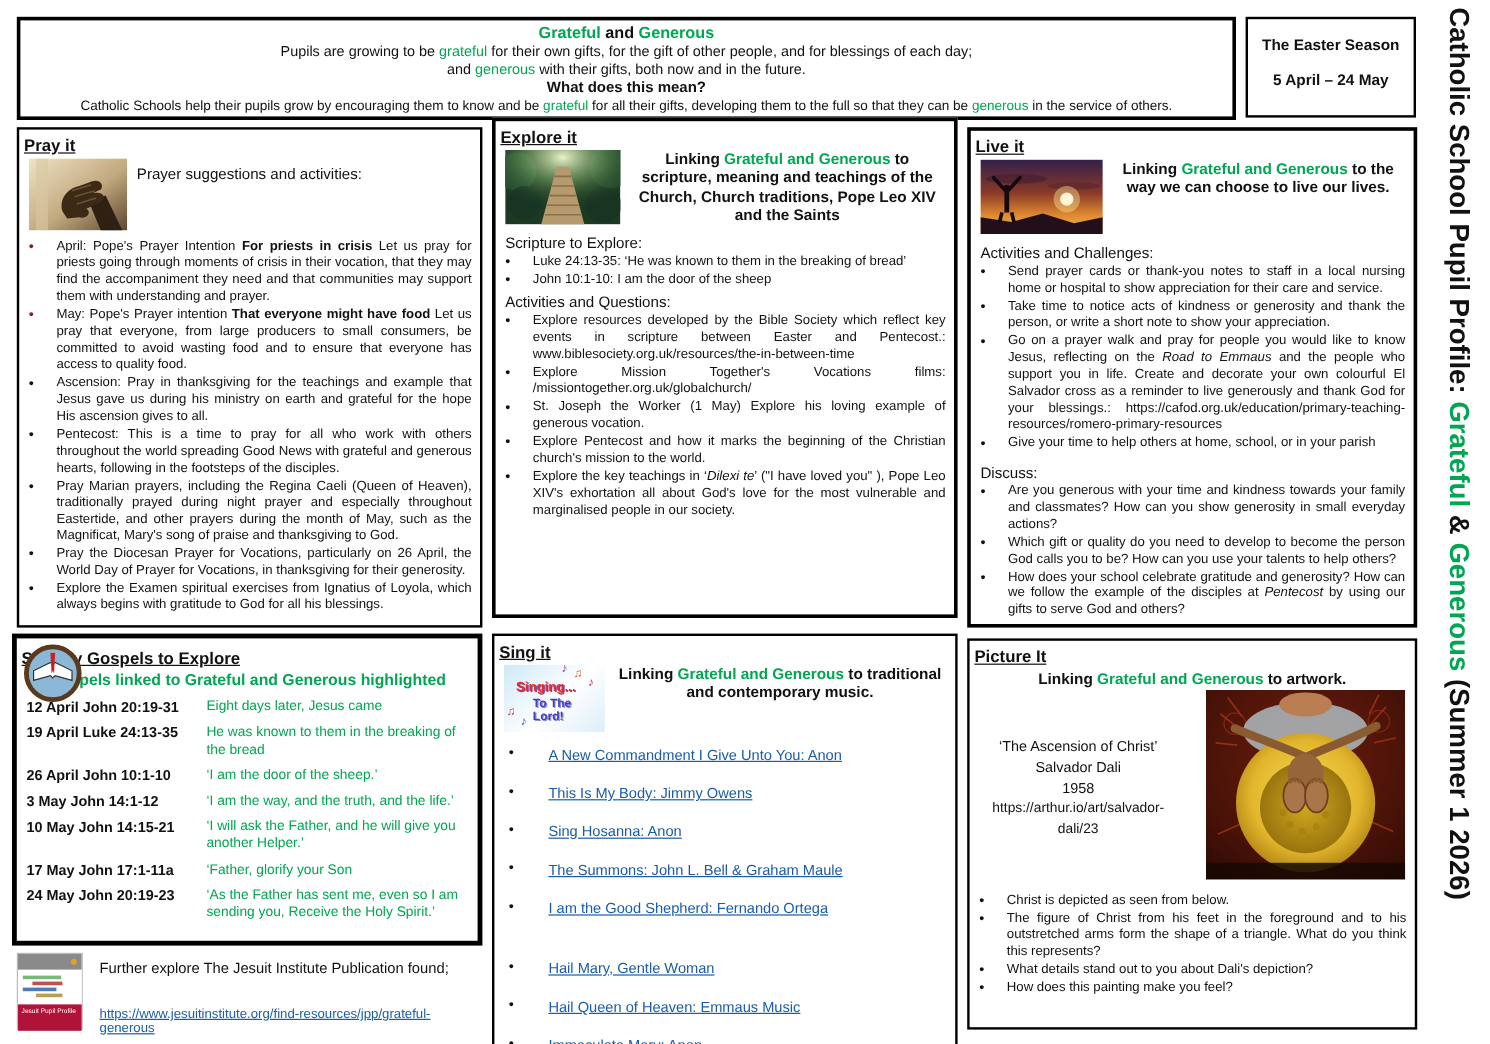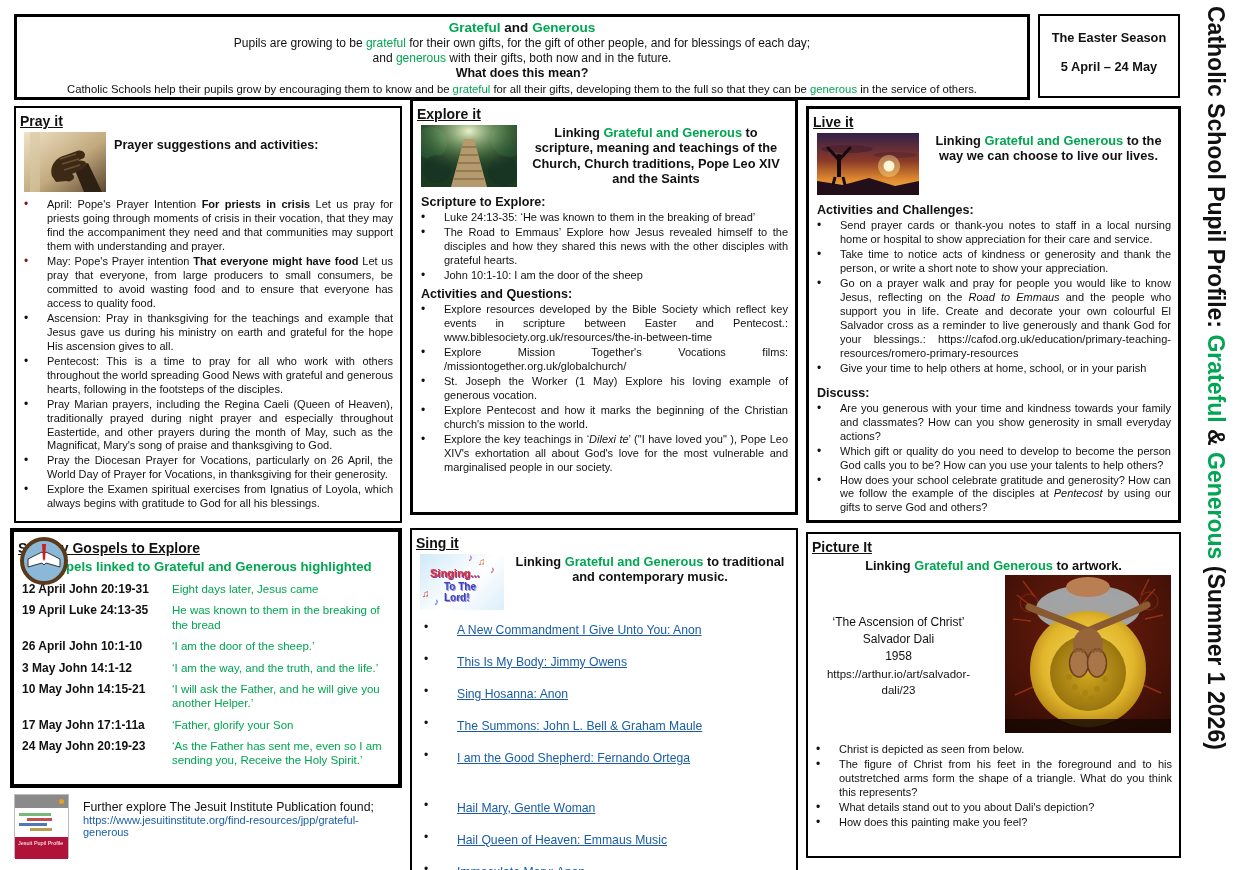--- a/index.html
+++ b/index.html
@@ -4,21 +4,21 @@
 <style>
   * { box-sizing: border-box; }
   body { margin:0; background:#ffffff; font-family:"Liberation Sans", sans-serif; color:#111; }
   .page { position:relative; width:1242px; height:870px; background:#fff; overflow:hidden; }
 
   .box { position:absolute; background:#fff; border:2px solid #000; }
 
   .g { color:#00A651; }
   .btitle { font-weight:bold; text-decoration:underline; text-align:left; font-size:14px; margin:5px 4px 3px; }
   .sub { font-weight:bold; font-size:12.8px; text-align:center; line-height:1.2; }
-  .sect { font-weight:bold; font-size:12.6px; margin:4px 8px 2px; }
+  .sect { font-weight:normal; font-size:12.6px; margin:4px 8px 2px; }
 
   .hrow { display:flex; gap:8px; padding:0 8px; align-items:flex-start; }
   .hcol { flex:1; display:flex; flex-direction:column; justify-content:space-between; }
 
   ul.bl { list-style:none; margin:2px 0 0 0; padding:0 7px 0 0; }
   ul.bl li { position:relative; padding-left:31px; font-size:11px; line-height:1.27; text-align:justify; margin-bottom:1px; }
   ul.bl li::before { content:"\2022"; position:absolute; left:8px; top:-1px; font-size:12px; }
   ul.bl li.red::before { color:#8B1A1A; }
 
   
@@ -67,21 +67,21 @@
   .jcover { width:55px; height:64px; border:1px solid #bbb; flex:none; }
   .jc-top { height:13px; background:#8a8a8a; position:relative; }
   .jc-dot { position:absolute; right:4px; top:4px; width:5px; height:5px; border-radius:50%; background:#e8a020; }
   .jc-mid { height:29px; background:#fff; padding:3px 4px; }
   .jc-mid .m1 { height:3px; width:70%; background:#7ab87a; margin:2px 0; }
   .jc-mid .m2 { height:3px; width:55%; background:#c05050; margin:2px 0 2px 18%; }
   .jc-mid .m3 { height:3px; width:62%; background:#5078b8; margin:2px 0; }
   .jc-mid .m4 { height:3px; width:48%; background:#b8a050; margin:2px 0 0 25%; }
   .jc-bot { height:22px; background:#b01238; color:#fff; font-size:5.5px; padding:3px 3px 0; line-height:1.2; }
   .jtext { font-size:12.3px; padding-top:6px; }
-  .jtext a { display:inline-block; margin-top:0; font-size:11px; color:#1A5DA6; cursor:pointer; }
+  .jtext a { display:inline-block; margin-top:25px; font-size:11px; color:#1A5DA6; text-decoration:underline; cursor:pointer; }
 
   
   .singlogo { width:84px; height:56px; background:linear-gradient(135deg,#cfe9f8 0%, #ffffff 55%, #dceefa 100%); position:relative; overflow:hidden; flex:none; }
   .sl1 { position:absolute; left:10px; top:13px; color:#e03030; font-weight:bold; font-size:11px; text-shadow:1px 1px 0 #8040a0; }
   .sl2 { position:absolute; left:24px; top:27px; color:#4040c0; font-weight:bold; font-size:10px; text-shadow:1px 1px 0 #9090d8; }
   .note { position:absolute; font-size:10px; }
 </style>
 </head>
 <body>
 
@@ -158,21 +158,20 @@
           <path d="M33,54 L63,54 M35,46 L61,46 M37,38 L59,38 M39,30 L57,30 M41,22 L55,22" stroke="#8a6f48" stroke-width="1.3"></path>
         </svg>
       </div>
       <div class="hcol">
         <div class="sub"><span>Linking </span><span class="g">Grateful and Generous</span><span> to scripture, meaning and teachings of the Church, Church traditions, Pope Leo XIV and the Saints</span></div>
       </div>
     </div>
     <div class="sect">Scripture to Explore:</div>
     <ul class="bl">
       <li><span>Luke 24:13-35: ‘He was known to them in the breaking of bread’</span></li>
-      <li><span>The Road to Emmaus’ Explore how Jesus revealed himself to the disciples and how they shared this news with the other disciples with grateful hearts.</span></li>
       <li><span>John 10:1-10: I am the door of the sheep</span></li>
     </ul>
     <div class="sect">Activities and Questions:</div>
     <ul class="bl">
       <li><span>Explore resources developed by the Bible Society which reflect key events in scripture between Easter and Pentecost.: www.biblesociety.org.uk/resources/the-in-between-time</span></li>
       <li><span>Explore Mission Together's Vocations films: /missiontogether.org.uk/globalchurch/</span></li>
       <li><span>St. Joseph the Worker (1 May) Explore his loving example of generous vocation.</span></li>
       <li><span>Explore Pentecost and how it marks the beginning of the Christian church's mission to the world.</span></li>
       <li><span>Explore the key teachings in ‘</span><i>Dilexi te</i><span>’ ("I have loved you" ), Pope Leo XIV's exhortation all about God's love for the most vulnerable and marginalised people in our society.</span></li>
     </ul>

